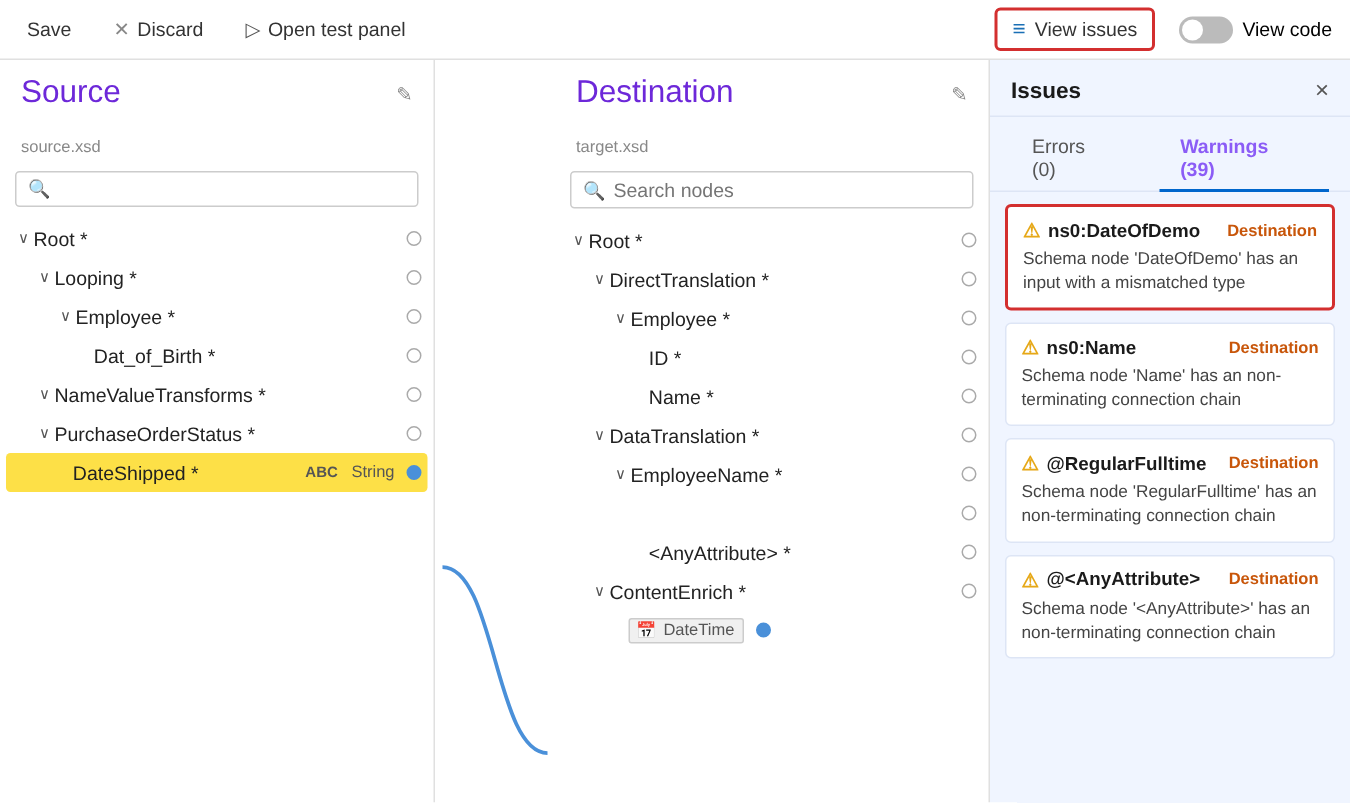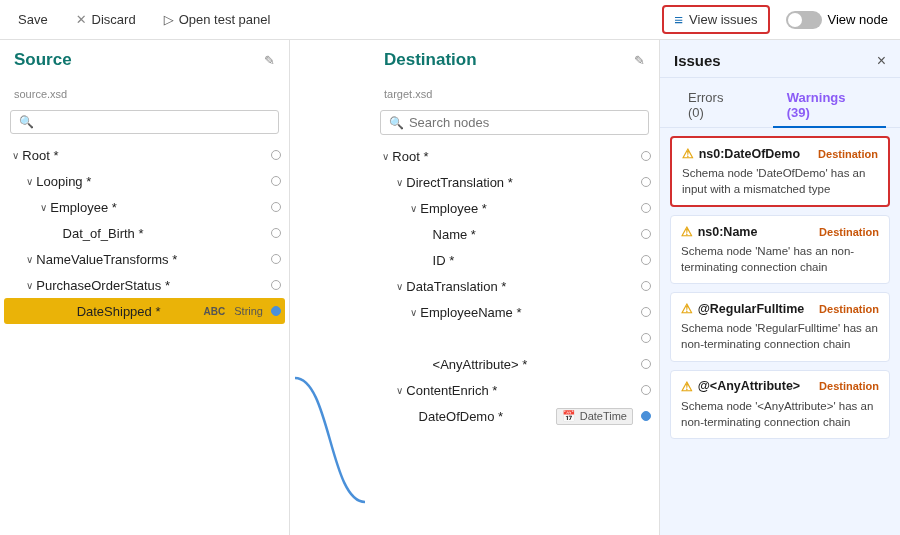--- a/index.html
+++ b/index.html
@@ -84,23 +84,23 @@
       flex-direction: column;
       background: #fff;
     }
     .panel-header {
       display: flex;
       align-items: center;
       justify-content: space-between;
       padding: 10px 14px 2px 14px;
     }
     .panel-title {
-      font-size: 17px;
-      font-weight: 700;
-      color: #0f766e;
+      font-size: 21px;
+      font-weight: 400;
+      color: #6d28d9;
     }
     .panel-subtitle {
       font-size: 11px;
       color: #888;
       padding: 0 14px 6px 14px;
       margin-top: 16px;
     }
     .search-box {
       margin: 4px 10px 8px 10px;
       display: flex;
@@ -131,21 +131,21 @@
     }
     .tree-item {
       display: flex;
       align-items: center;
       padding: 3px 4px 3px 8px;
       cursor: pointer;
       border-radius: 3px;
       position: relative;
       min-height: 26px;
     }
-    .tree-item.selected { background: #eab308; text-align: center; }
+    .tree-item.selected { background: #fde047; }
     .tree-item .indent { display: inline-block; }
     .tree-item .chevron { color: #555; margin-right: 3px; font-size: 10px; }
     .tree-item .label { color: #222; flex: 1; }
     .dot {
       width: 10px;
       height: 10px;
       border-radius: 50%;
       border: 1.5px solid #aaa;
       background: #fff;
       margin-left: auto;
@@ -319,21 +319,21 @@
   </button>
   <div class="toolbar-spacer"></div>
   <button class="view-issues-btn">
     <span style="color:#1a6fb5; font-size:15px;">≡</span>
     <span>View issues</span>
   </button>
   <div class="toggle-switch">
     <div class="toggle-track">
       <div class="toggle-thumb"></div>
     </div>
-    <span>View node</span>
+    <span>View code</span>
   </div>
 </div>
 
 <div class="main">
 
   <div class="panel">
     <div class="panel-header">
       <span class="panel-title">Source</span>
       <span class="edit-icon">✎</span>
     </div>
@@ -434,69 +434,68 @@
       <div class="tree-item">
         <span class="indent" style="width:28px"></span>
         <span class="chevron">∨</span>
         <span class="label">Employee *</span>
         <div class="dot"></div>
       </div>
 
       <div class="tree-item">
         <span class="indent" style="width:42px"></span>
         <span class="chevron">&nbsp;&nbsp;</span>
+        <span class="label">ID *</span>
+        <div class="dot"></div>
+      </div>
+
+      <div class="tree-item">
+        <span class="indent" style="width:42px"></span>
+        <span class="chevron">&nbsp;&nbsp;</span>
         <span class="label">Name *</span>
         <div class="dot"></div>
       </div>
 
       <div class="tree-item">
+        <span class="indent" style="width:14px"></span>
+        <span class="chevron">∨</span>
+        <span class="label">DataTranslation *</span>
+        <div class="dot"></div>
+      </div>
+
+      <div class="tree-item">
+        <span class="indent" style="width:28px"></span>
+        <span class="chevron">∨</span>
+        <span class="label">EmployeeName *</span>
+        <div class="dot"></div>
+      </div>
+
+      <div class="tree-item">
         <span class="indent" style="width:42px"></span>
         <span class="chevron">&nbsp;&nbsp;</span>
-        <span class="label">ID *</span>
+        <div class="dot"></div>
+      </div>
+
+      <div class="tree-item">
+        <span class="indent" style="width:42px"></span>
+        <span class="chevron">&nbsp;&nbsp;</span>
+        <span class="label">&lt;AnyAttribute&gt; *</span>
         <div class="dot"></div>
       </div>
 
       <div class="tree-item">
         <span class="indent" style="width:14px"></span>
         <span class="chevron">∨</span>
-        <span class="label">DataTranslation *</span>
+        <span class="label">ContentEnrich *</span>
         <div class="dot"></div>
       </div>
 
       <div class="tree-item">
         <span class="indent" style="width:28px"></span>
-        <span class="chevron">∨</span>
-        <span class="label">EmployeeName *</span>
-        <div class="dot"></div>
-      </div>
-
-      <div class="tree-item">
-        <span class="indent" style="width:42px"></span>
-        <span class="chevron">&nbsp;&nbsp;</span>
-        <div class="dot"></div>
-      </div>
-
-      <div class="tree-item">
-        <span class="indent" style="width:42px"></span>
-        <span class="chevron">&nbsp;&nbsp;</span>
-        <span class="label">&lt;AnyAttribute&gt; *</span>
-        <div class="dot"></div>
-      </div>
-
-      <div class="tree-item">
-        <span class="indent" style="width:14px"></span>
-        <span class="chevron">∨</span>
-        <span class="label">ContentEnrich *</span>
-        <div class="dot"></div>
-      </div>
-
-      <div class="tree-item">
-        <span class="indent" style="width:28px"></span>
-        <span class="chevron">&nbsp;&nbsp;</span>
-        <span class="label">DateOfDemo *</span>
+        <span class="chevron">&nbsp;&nbsp;</span>
         <div class="datetime-badge">
           <span>📅</span>
           <span>DateTime</span>
         </div>
         <div class="dot filled" style="margin-left:8px;"></div>
       </div>
     </div>
   </div>
 
   <div class="issues-panel">

